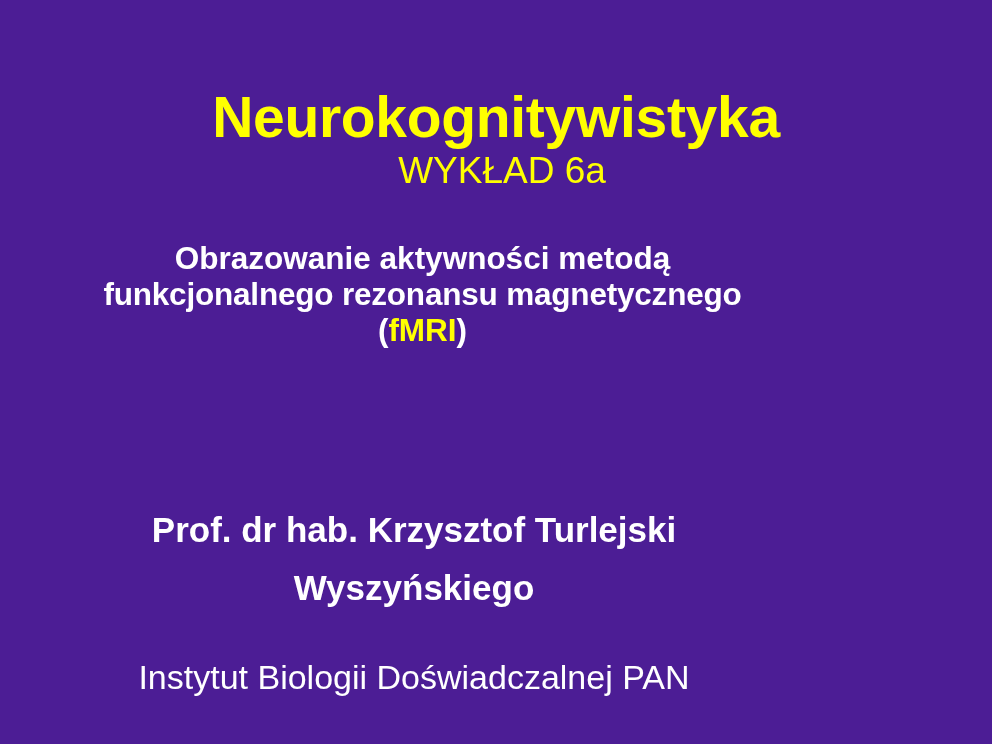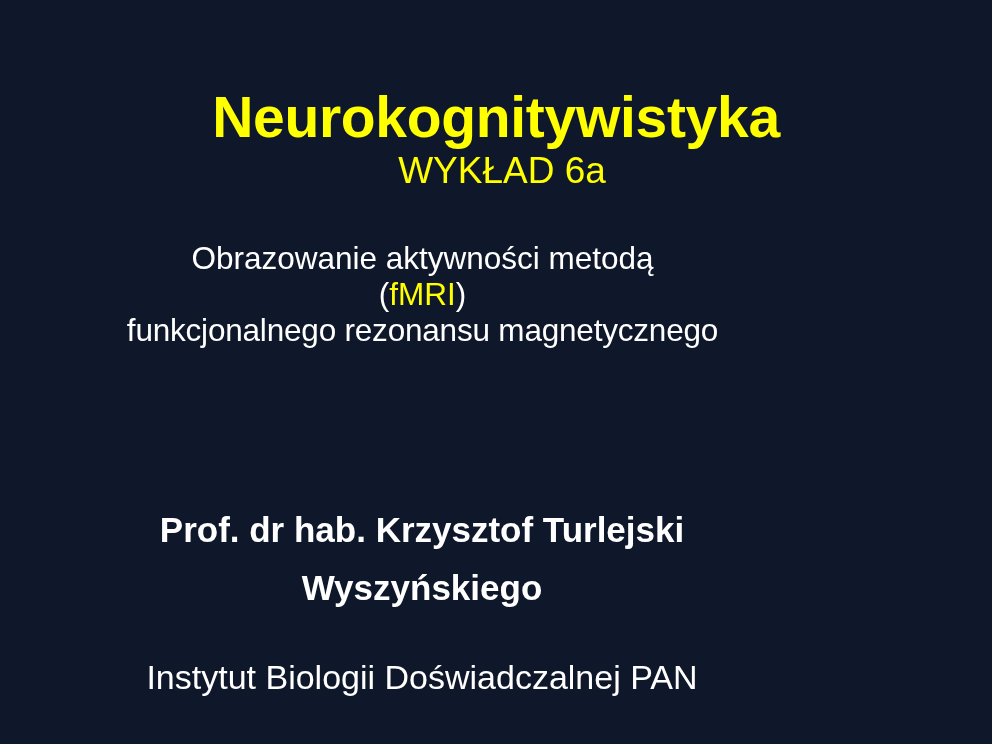--- a/index.html
+++ b/index.html
@@ -12,21 +12,21 @@
     overflow: hidden;
     background: #000099;
     font-family: "Liberation Sans", sans-serif;
     -webkit-font-smoothing: antialiased;
   }
 
   #slide {
     position: relative;
     width: 992px;
     height: 744px;
-    background: #0f172a;
+    background: #4c1d95;
     box-sizing: border-box;
   }
 
   
   .title-block {
     position: absolute;
     left: 0;
     top: 86px;
     width: 992px;
     text-align: center;
@@ -51,42 +51,42 @@
   }
 
   
   .topic-block {
     position: absolute;
     left: 0;
     top: 240px;
     width: 845px;
     text-align: center;
     color: #ffffff;
-    font-weight: normal;
+    font-weight: bold;
     font-size: 31.5px;
     line-height: 36px;
   }
   .topic-line {
     display: block;
     white-space: nowrap;
   }
   .topic-line.wide {
     letter-spacing: -0.2px;
   }
   .accent {
     color: #ffff00;
   }
   .paren {
     color: #ffffff;
   }
 
   
   .author-block {
     position: absolute;
-    left: 8px;
+    left: 0;
     top: 501px;
     width: 828px;
     text-align: center;
     color: #ffffff;
   }
   .author-name,
   .affiliation-line {
     display: block;
     font-weight: bold;
     font-size: 35px;
@@ -107,22 +107,22 @@
 
 <div id="slide">
 
   <div class="title-block">
     <span class="slide-title">Neurokognitywistyka</span>
     <span class="slide-subtitle-lecture">WYKŁAD 6a</span>
   </div>
 
   <div class="topic-block">
     <span class="topic-line">Obrazowanie aktywności metodą</span>
+    <span class="topic-line wide">funkcjonalnego rezonansu magnetycznego</span>
     <span class="topic-line"><span class="paren">(</span><span class="accent">fMRI</span><span class="paren">)</span></span>
-    <span class="topic-line wide">funkcjonalnego rezonansu magnetycznego</span>
   </div>
 
   <div class="author-block">
     <span class="author-name">Prof. dr hab. Krzysztof Turlejski</span>
     <span class="affiliation-line">Wyszyńskiego</span>
     <span class="institute-line">Instytut Biologii Doświadczalnej PAN</span>
   </div>
 
 </div>
 

